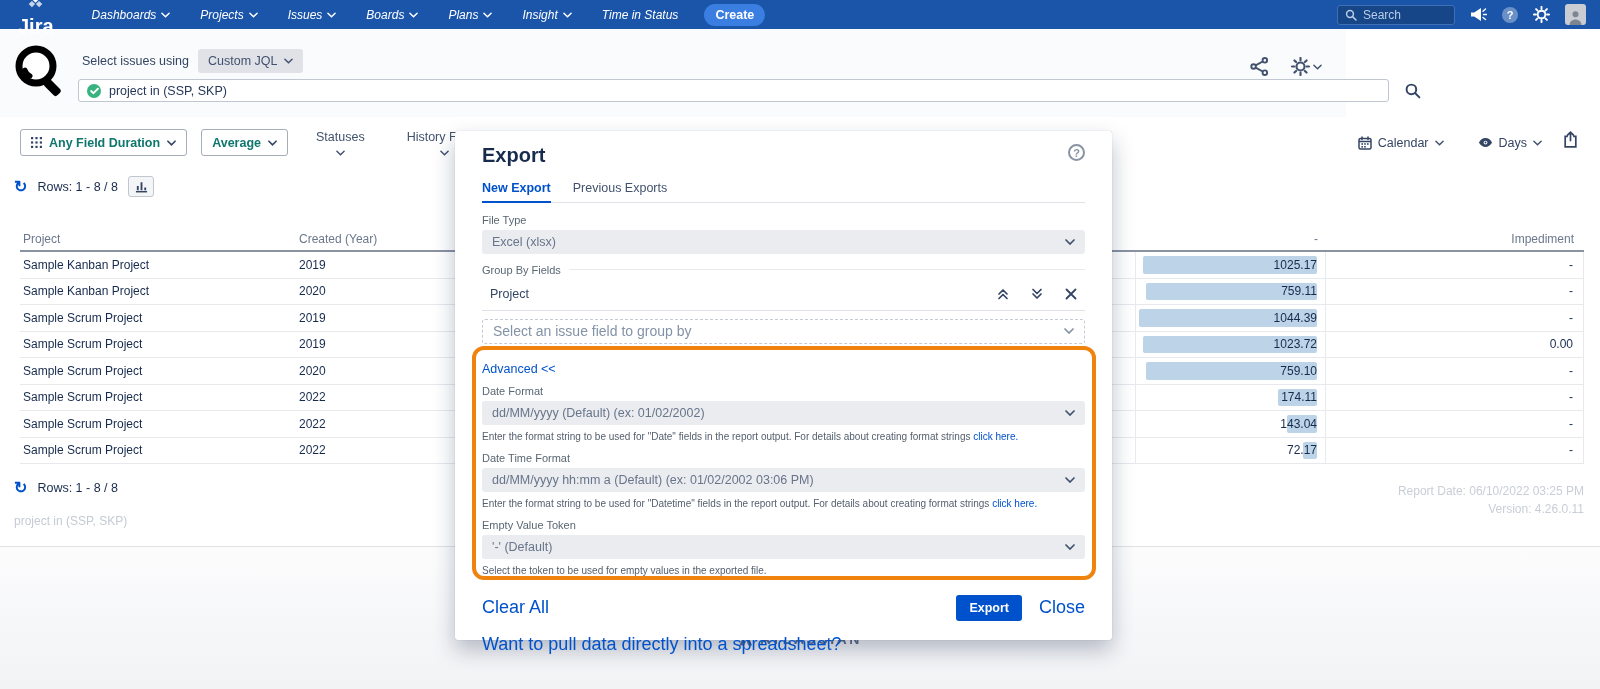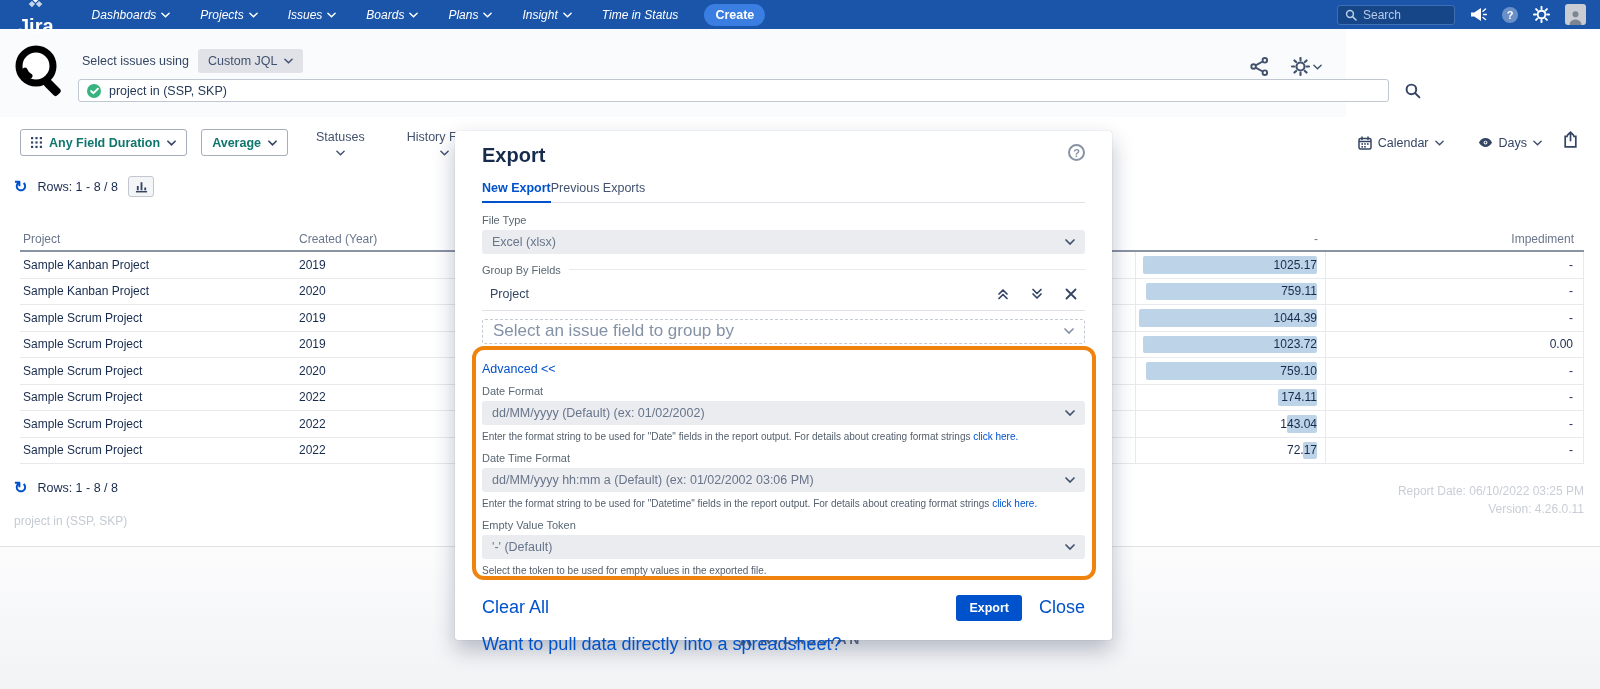--- a/index.html
+++ b/index.html
@@ -61,32 +61,32 @@
   .foot-right { position:absolute; right:16px; top:482px; text-align:right; font-size:12px; color:#C9CED6; line-height:18px; }
 
   .bottom-strip { position:absolute; left:0; top:546px; width:1600px; height:143px; background:linear-gradient(#FCFCFD,#F2F3F5); border-top:1px solid #E0E2E6; }
   .atl-logo { position:absolute; left:0; top:84px; width:100%; display:flex; align-items:center; justify-content:center; gap:7px; color:#63708A; font-weight:bold; font-size:14px; letter-spacing:2.5px; }
 
   
   .modal { position:absolute; left:455px; top:131px; width:657px; height:509px; background:#fff; border-radius:3px; box-shadow:0 0 1px rgba(9,30,66,.3), 0 10px 22px rgba(9,30,66,.28); z-index:10; padding:13px 27px 0 27px; }
   .m-title-row { display:flex; align-items:flex-start; justify-content:space-between; margin-bottom:14px; }
   .m-title { font-size:20px; font-weight:600; color:#172B4D; }
   .m-help { width:17px; height:17px; border-radius:50%; border:2px solid #8993A4; color:#8993A4; font-size:11px; font-weight:bold; display:flex; align-items:center; justify-content:center; cursor:pointer; }
-  .m-tabs { display:flex; border-bottom:1px solid #DFE1E6; margin-bottom:11px; font-size:12.5px; }
+  .m-tabs { display:flex; gap:22px; border-bottom:1px solid #DFE1E6; margin-bottom:11px; font-size:12.5px; }
   .m-tab { padding-bottom:6px; color:#42526E; cursor:pointer; }
   .m-tab.active { color:#0052CC; font-weight:600; border-bottom:2px solid #0052CC; margin-bottom:-1.5px; }
   .f-label { font-size:11px; color:#596773; margin-bottom:4px; }
   .m-select { height:24px; background:#EBECF0; border-radius:3px; display:flex; align-items:center; justify-content:space-between; padding:0 10px; font-size:12.5px; color:#67758A; cursor:pointer; margin-bottom:10px; }
   .m-select .chv { color:#42526E; }
   .gb-label-row { display:flex; align-items:center; gap:8px; margin-bottom:2px; }
   .gb-label-row .rule { flex:1; border-top:1px solid #E8EAEE; }
   .gb-item { display:flex; align-items:center; justify-content:space-between; height:33px; border-bottom:1px solid #DFE1E6; padding:0 8px; font-size:12.5px; color:#344563; margin-bottom:8px; }
   .gb-icons { display:flex; align-items:center; gap:22px; color:#344563; }
   .gb-icons svg { cursor:pointer; }
-  .dashed-select { height:25px; border:1px dashed #C5CBD3; border-radius:3px; display:flex; align-items:center; justify-content:space-between; padding:0 10px; font-size:17px; color:#8492A6; cursor:pointer; margin-bottom:15px; background:#fff; }
+  .dashed-select { height:25px; border:1px dashed #C5CBD3; border-radius:3px; display:flex; align-items:center; justify-content:space-between; padding:0 10px; font-size:14px; color:#8492A6; cursor:pointer; margin-bottom:15px; background:#fff; }
   .adv-link { font-size:12.5px; color:#0052CC; margin-bottom:9px; cursor:pointer; display:inline-block; }
   .helper { font-size:10px; color:#55606E; margin:-4px 0 10px 0; }
   .helper a { color:#0052CC; text-decoration:none; cursor:pointer; }
   .m-footer { display:flex; align-items:center; margin-top:19px; }
   .link { color:#0052CC; font-size:18px; cursor:pointer; text-decoration:none; }
   .export-btn { margin-left:auto; background:#0052CC; color:#fff; border:none; border-radius:3px; font-size:12.5px; font-weight:600; padding:6px 13px; cursor:pointer; font-family:"Liberation Sans",sans-serif; }
   .close-link { margin-left:17px; }
   .m-spreadsheet { margin-top:13px; }
   .orange-box { position:absolute; left:17px; top:215px; width:624px; height:234px; border:4px solid #F0820E; border-radius:12px; pointer-events:none; z-index:20; }
 </style>

